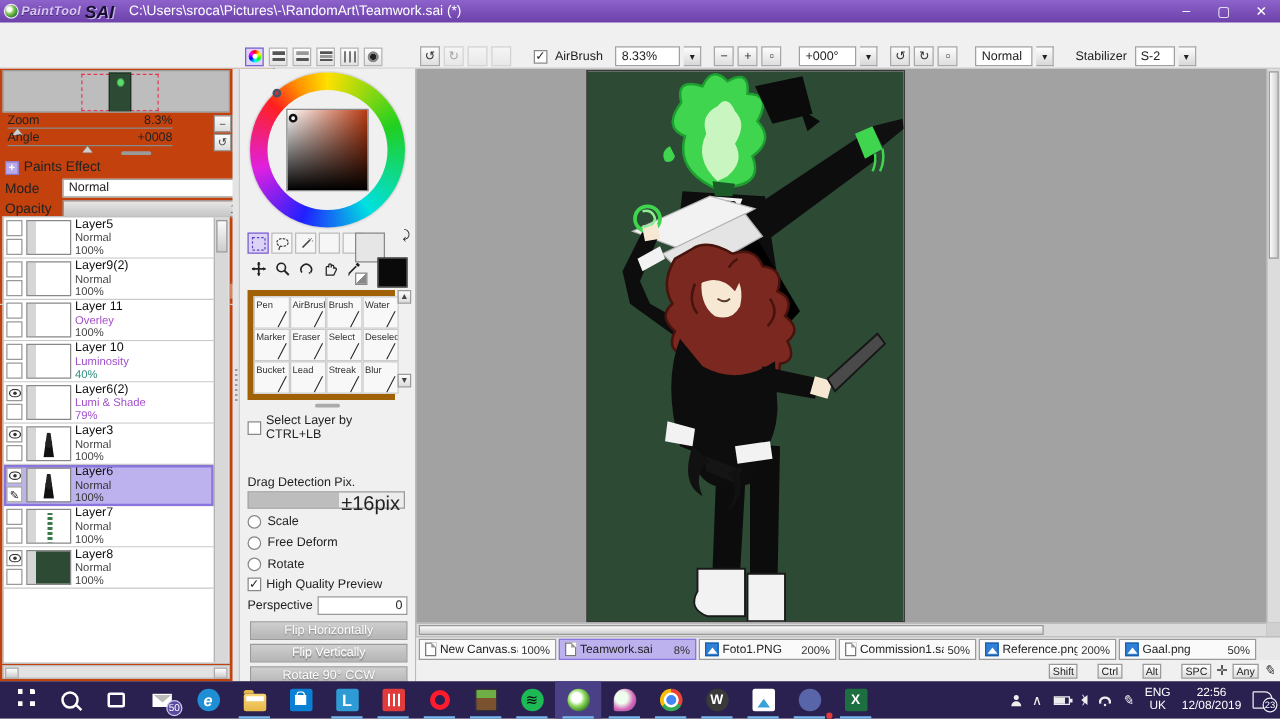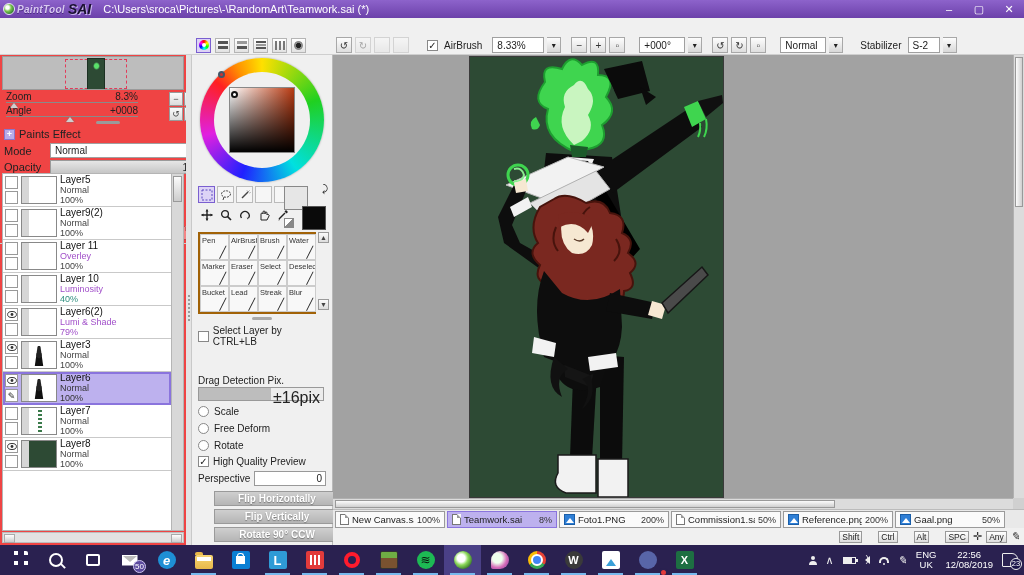--- a/index.html
+++ b/index.html
@@ -43,21 +43,21 @@
   .tbtn { width:16px; height:16px; border:1px solid #a8a8a8; background:linear-gradient(#fdfdfd,#dedede); display:flex; align-items:center; justify-content:center; font-size:10px; color:#333; cursor:default; }
   .tbtn.dis { opacity:.4; }
   .chk-row { display:flex; align-items:center; gap:3px; margin:0 4px; }
   .chk { width:11px; height:11px; border:1px solid #888; background:#fff; font-size:10px; line-height:9px; text-align:center; color:#222; }
   .sel-box { height:16px; border:1px solid #a0a0a0; background:#fff; display:flex; align-items:center; padding:0 4px; font-size:10px; }
   .dd-btn { width:14px; height:16px; border:1px solid #a8a8a8; border-left:none; background:linear-gradient(#fdfdfd,#d8d8d8); font-size:8px; display:flex; align-items:center; justify-content:center; }
   .gap8 { width:8px; } .gap4 { width:4px; }
   .lab { font-size:10px; color:#222; margin:0 3px; }
 
   
-  .leftpanel { position:absolute; left:0; top:55px; width:220px; height:490px; background:#ef4444; border-right:4px solid #0c4a6e; }
+  .leftpanel { position:absolute; left:0; top:55px; width:220px; height:490px; background:#c2410c; border-right:2px solid #0c4a6e; }
   .navbox { position:relative; width:182px; height:34px; margin:1px 2px 0 2px; background:#bdbdbd; border:1px solid #9a9a9a; overflow:hidden; }
   .nav-dash { position:absolute; left:62px; top:2px; width:62px; height:30px; border:1px dashed #e23b5a; }
   .nav-art { position:absolute; left:84px; top:1px; width:18px; height:32px; background:#2d4a34; border:1px solid #1c3022; }
   .nav-art::after { content:""; position:absolute; left:5px; top:3px; width:7px; height:8px; background:radial-gradient(#5ae06a 0 40%, transparent 70%); }
   .slider-row { position:relative; height:14px; margin:0 2px; width:138px; }
   .slider-row .sl-lab { position:absolute; left:4px; top:1px; font-size:10px; }
   .slider-row .sl-val { position:absolute; right:2px; top:1px; font-size:10px; }
   .sl-line { position:absolute; left:4px; right:2px; bottom:1px; border-bottom:1px solid #8a8a8a; }
   .sl-tri { position:absolute; bottom:-4px; width:0; height:0; border-left:4px solid transparent; border-right:4px solid transparent; border-bottom:5px solid #cfcfcf; filter:drop-shadow(0 0 1px #777); }
   .nav-btns { position:absolute; right:3px; top:37px; display:grid; grid-template-columns:repeat(3,14px); grid-auto-rows:14px; gap:1px; }
@@ -133,38 +133,38 @@
   .tcell { width:17px; height:17px; border:1px solid #bbb; background:#f6f6f6; display:flex; align-items:center; justify-content:center; }
   .tcell.sel { border:1px solid #7a5fd0; background:#ddd3f6; }
   .tcell svg { width:12px; height:12px; }
   .swatches { position:absolute; right:2px; top:0; width:42px; height:44px; }
   .sw-fg { position:absolute; left:0; top:0; width:24px; height:24px; background:#e6e6e6; border:1px solid #888; }
   .sw-bg { position:absolute; right:0; bottom:0; width:24px; height:24px; background:#0a0a0a; border:1px solid #555; }
   .sw-arrow { position:absolute; right:-2px; top:-3px; font-size:10px; color:#222; }
   .sw-mini { position:absolute; left:0; bottom:2px; width:10px; height:10px; border:1px solid #888; background:linear-gradient(135deg,#fff 0 49%,#888 50% 100%); }
 
   .brushgrid-wrap { position:relative; margin:2px 4px 0 6px; }
-  .brushgrid { display:grid; grid-template-columns:repeat(4,29px); grid-auto-rows:26px; gap:0; border:2px solid #a16207; width:118px; background:#fff; }
+  .brushgrid { display:grid; grid-template-columns:repeat(4,29px); grid-auto-rows:26px; gap:0; border:5px solid #a16207; width:118px; background:#fff; }
   .bcell { border:1px solid #ccc; background:#f8f8f8; position:relative; overflow:hidden; }
   .bname { font-size:7.5px; color:#333; display:block; padding:1px 0 0 1px; white-space:nowrap; }
   .bstroke { position:absolute; right:2px; bottom:0px; font-size:11px; color:#222; }
   .bg-scroll { position:absolute; right:-1px; top:0; width:11px; height:78px; display:flex; flex-direction:column; justify-content:space-between; }
   .bg-scroll .nbtn { width:11px; height:11px; font-size:7px; }
 
   .handle-dash { width:20px; height:3px; background:#aaa; margin:3px auto; border-radius:2px; }
   .opt-line { display:flex; align-items:center; gap:4px; padding:2px 6px; font-size:10px; }
   .drag-lab { padding:2px 6px 0 6px; font-size:10px;margin-top:24px; }
   .drag-slider { margin:1px 6px 2px 6px; height:14px; border:1px solid #999; background:linear-gradient(90deg,#bdbdbd 0 58%, #ececec 58%); position:relative; width:126px; }
   .drag-val { position:absolute; right:3px; top:1px; font-size:16px; }
   .radio-line { display:flex; align-items:center; gap:5px; padding:3px 6px; font-size:10px; }
   .okcancel { display:flex; gap:4px; padding:4px 6px 2px 6px; }
   .okbtn { flex:1; height:15px; border:1px solid #b5b5b5; background:#d9d9d9; color:#bdbdbd; font-weight:bold; font-size:10px; text-align:center; line-height:14px; }
   .persp-row { display:flex; align-items:center; gap:4px; padding:2px 6px; font-size:10px; }
   .persp-input { flex:1; height:15px; border:1px solid #999; background:#fff; text-align:right; padding:0 3px; font-size:10px; line-height:14px; }
-  .bigbtn { display:block; margin:3px 6px 0 22px; width:126px; height:15px; border:1px solid #9a9a9a; background:linear-gradient(#cfcfcf,#b5b5b5); color:#fff; font-weight:bold; font-size:10px; text-align:center; line-height:14px; text-shadow:0 1px 1px #777; }
+  .bigbtn { display:block; margin:3px 6px 0 8px; width:126px; height:15px; border:1px solid #9a9a9a; background:linear-gradient(#cfcfcf,#b5b5b5); color:#fff; font-weight:normal; font-size:10px; text-align:center; line-height:14px; text-shadow:0 1px 1px #777; }
 
   
   .canvascol { position:absolute; left:333px; top:55px; width:691px; height:490px; }
   .viewport { position:relative; width:691px; height:454px; background:#a2a2a2; overflow:hidden; }
   .artwork { position:absolute; left:137px; top:2px; width:253px; height:440px; box-shadow:0 0 0 1px #3a3a3a; }
   .artwork svg { display:block; width:253px; height:440px; }
   .v-scroll { position:absolute; right:0; top:0; width:11px; height:443px; background:#dcdcdc; border-left:1px solid #b0b0b0; }
   .v-thumb { position:absolute; left:1px; top:2px; width:8px; height:150px; background:linear-gradient(90deg,#fbfbfb,#cfcfcf); border:1px solid #999; }
   .h-scroll { position:absolute; left:0; bottom:0; height:11px; width:680px; background:#dcdcdc; border-top:1px solid #b0b0b0; }
   .h-thumb { position:absolute; left:2px; top:1px; width:500px; height:8px; background:linear-gradient(#fbfbfb,#cfcfcf); border:1px solid #999; }

